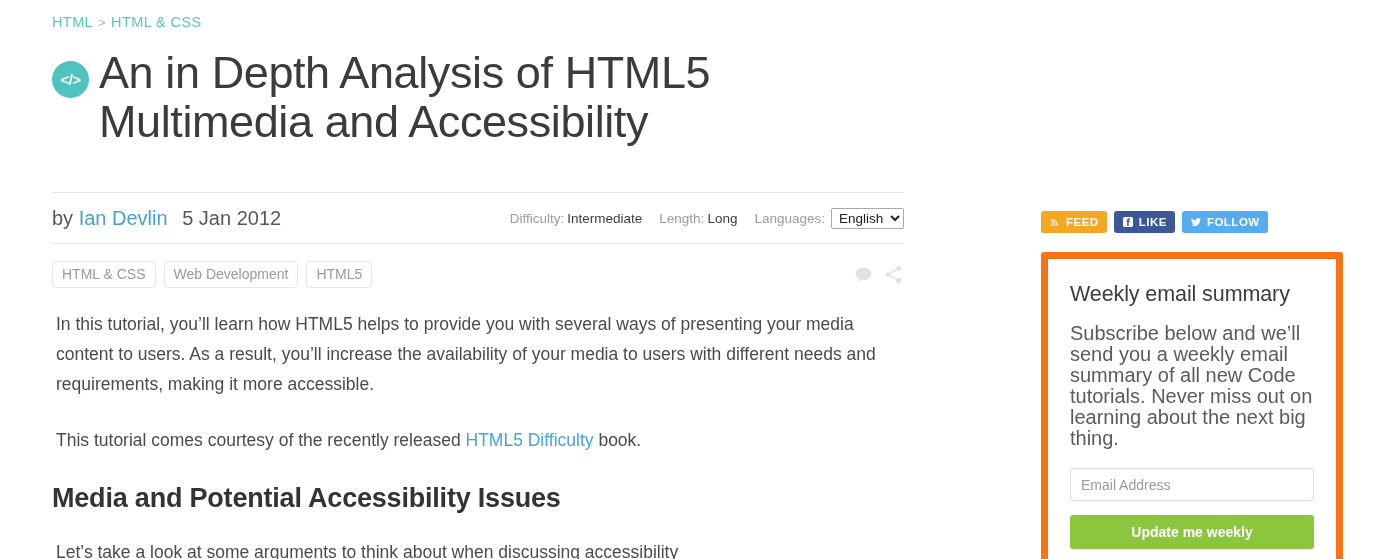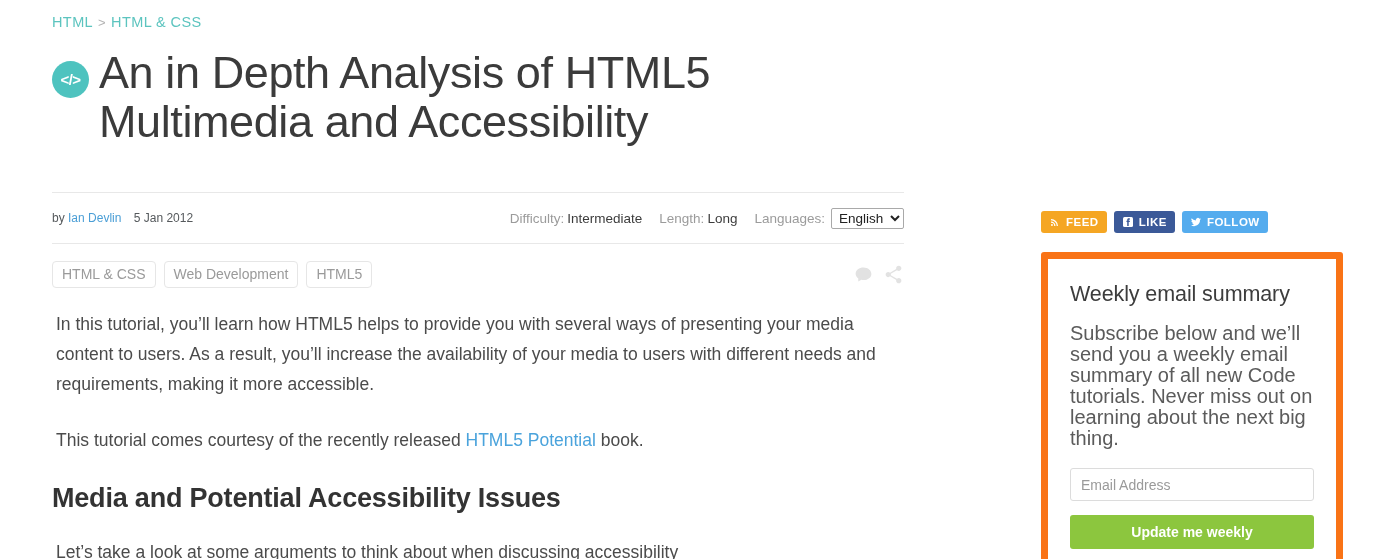--- a/index.html
+++ b/index.html
@@ -86,21 +86,21 @@
   }
   .rule-top { margin-top: 46px; }
 
   .meta-row {
     display: flex;
     align-items: center;
     justify-content: space-between;
     height: 50px;
   }
   .byline {
-    font-size: 12px;
+    font-size: 20px;
     color: #55595c;
     white-space: nowrap;
   }
   .byline .author-link {
     color: #4a9ed6;
     text-decoration: none;
   }
   .byline .pub-date {
     margin-left: 9px;
     color: #55595c;
@@ -323,21 +323,21 @@
         <span class="row-icon">
           <svg viewBox="0 0 24 24" aria-hidden="true">
               <path fill="currentColor" d="M18 16.1c-.8 0-1.5.3-2 .8l-7.1-4.1c.1-.3.1-.5.1-.8s0-.5-.1-.8L16 7.1c.5.5 1.2.8 2 .8 1.7 0 3-1.3 3-3s-1.3-3-3-3-3 1.3-3 3c0 .3 0 .5.1.8L8 9.9c-.5-.5-1.2-.9-2-.9-1.7 0-3 1.3-3 3s1.3 3 3 3c.8 0 1.5-.3 2-.9l7.1 4.2c-.1.2-.1.4-.1.7 0 1.6 1.3 3 3 3s3-1.3 3-3-1.4-3-3-3z"></path>
             </svg>
         </span>
       </div>
     </div>
 
     <div class="body-copy">
       <p>In this tutorial, you’ll learn how HTML5 helps to provide you with several ways of presenting your media content to users. As a result, you’ll increase the availability of your media to users with different needs and requirements, making it more accessible.</p>
-      <p><span>This tutorial comes courtesy of the recently released </span><a class="inline-link" href="#">HTML5 Potential</a><span> book.</span></p>
+      <p><span>This tutorial comes courtesy of the recently released </span><a class="inline-link" href="#">HTML5 Difficulty</a><span> book.</span></p>
       <h2 class="section-heading">Media and Potential Accessibility Issues</h2>
       <p class="clipped-para">Let’s take a look at some arguments to think about when discussing accessibility</p>
     </div>
 
   </div>
 
   <div class="sidebar">
 
     <div class="social-row">
       <a class="social-btn" href="#" style="background:#f5a623">

